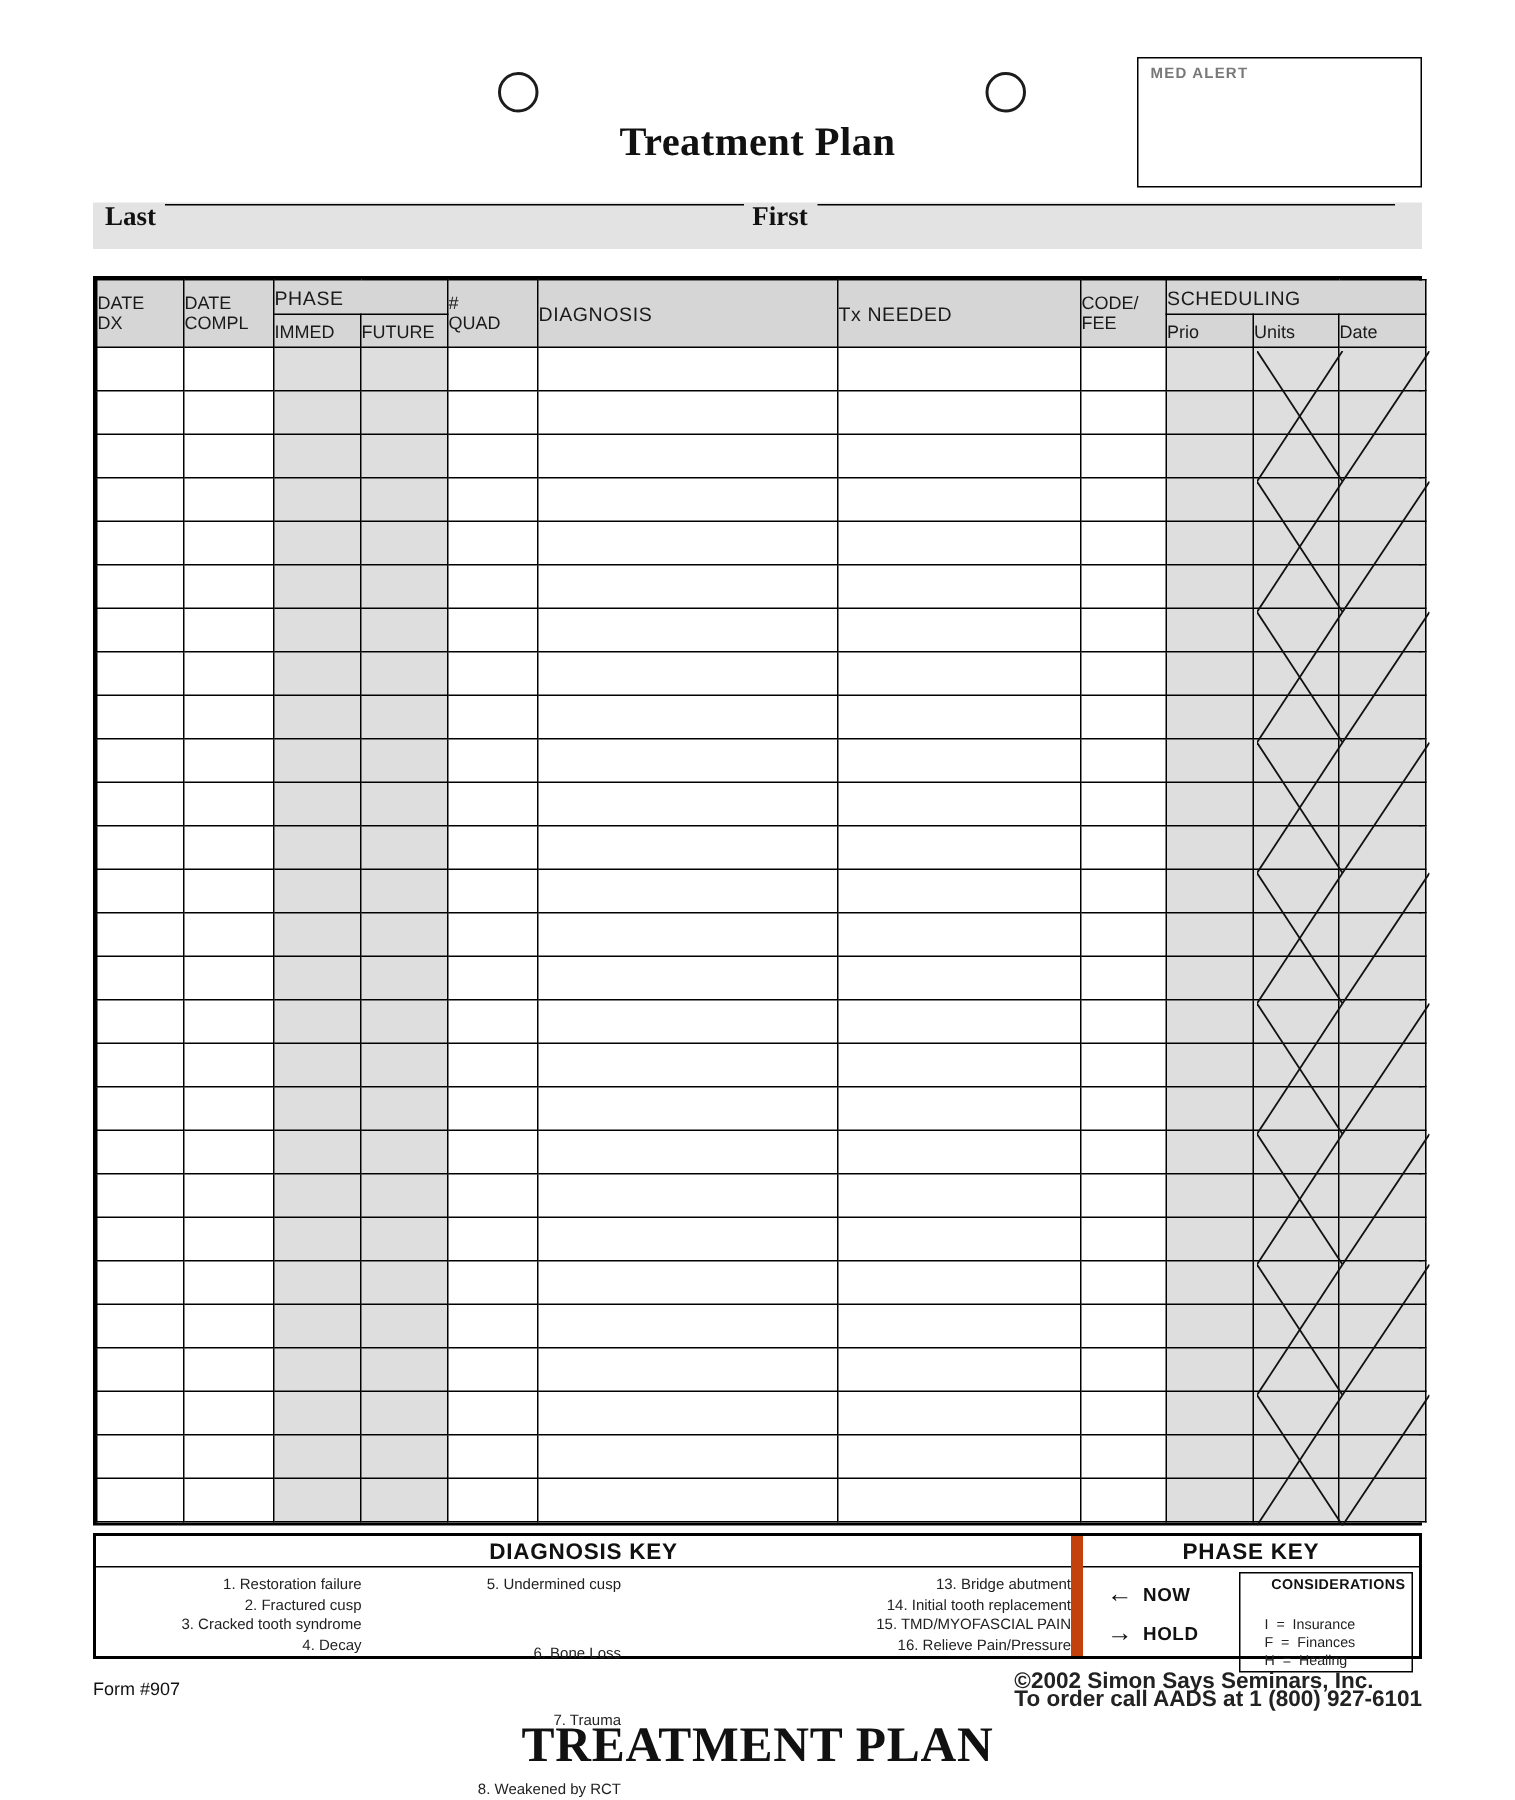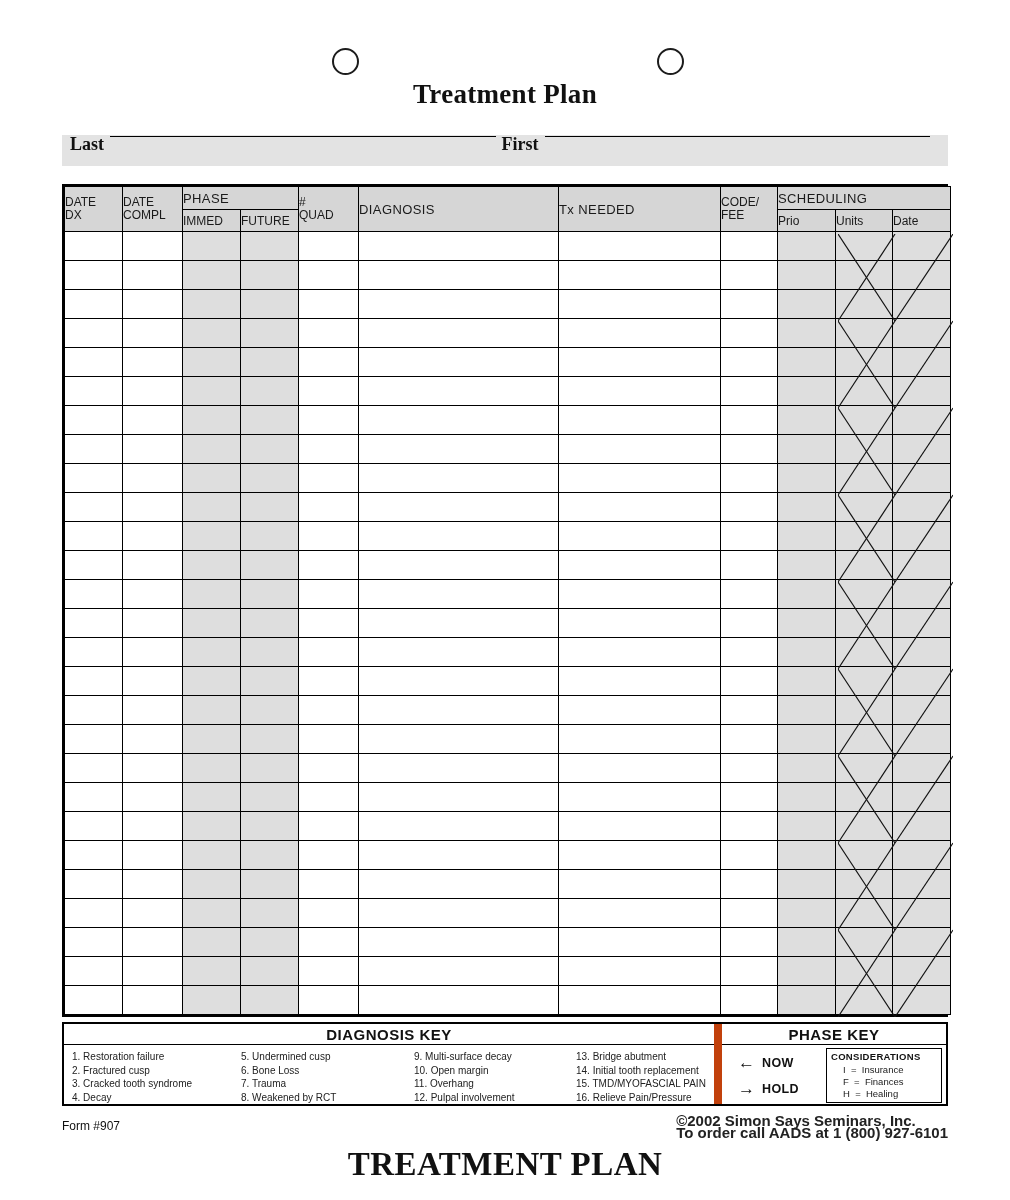--- a/index.html
+++ b/index.html
@@ -129,44 +129,44 @@
   .key-title {
     height: 21px;
     text-align: center;
     font-weight: bold;
     font-size: 15px;
     letter-spacing: 0.5px;
     line-height: 21px;
     border-bottom: 1px solid #000;
   }
   .diag-cols { display: flex; padding: 5px 0 0 8px; }
-  .diag-col { display: flex; flex-direction: column; }
+  .diag-col { display: flex; flex-direction: column; align-items: flex-end; }
   .diag-col.c1 { width: 169px; }
-  .diag-col.c2 { width: 173px; }
+  .diag-col.c2 { width: 173px; gap: 32px; }
   .diag-col.c3 { width: 162px; }
   .diag-col.c4 { flex: 1; }
   .diag-item { font-size: 10px; line-height: 13.5px; color: #222; }
 
   .phase-body { flex: 1; display: flex; }
   .arrows { padding: 9px 0 0 16px; width: 104px; }
   .arrow-line { margin-bottom: 9px; display: flex; align-items: center; }
   .arrow-glyph { font-size: 17px; font-weight: bold; line-height: 1; margin-right: 7px; }
   .arrow-label { font-weight: bold; font-size: 12.5px; letter-spacing: 0.4px; }
   .cons-box {
     margin: 3px 4px 3px auto;
     width: 116px;
     border: 1px solid #000;
     padding: 2px 4px 0 4px;
   }
   .cons-title {
-    text-align: left;
+    text-align: right;
     font-weight: bold;
     font-size: 9.5px;
     letter-spacing: 0.3px;
-    margin-bottom: 2px;
+    margin-bottom: 16px;
   }
   .cons-item {
     font-size: 9.5px;
     line-height: 12px;
     white-space: pre;
     padding-left: 12px;
     color: #222;
   }
 
   
@@ -197,20 +197,23 @@
 </head>
 <body>
 
 <div class="sheet">
 
   <div class="hole left"></div>
   <div class="hole right"></div>
 
   <div class="form-title">Treatment Plan</div>
 
+  <div class="med-alert">
+    <div class="med-alert-label">MED ALERT</div>
+  </div>
 
   <div class="name-row">
     <span class="name-label">Last</span>
     <span class="fill-line"></span>
     <span class="name-label">First</span>
     <span class="fill-line"></span>
   </div>
 
   <div class="table-wrap">
     <table class="plan">
@@ -652,26 +655,20 @@
           <span class="diag-item">2. Fractured cusp</span>
           <span class="diag-item">3. Cracked tooth syndrome</span>
           <span class="diag-item">4. Decay</span>
         </div>
         <div class="diag-col c2">
           <span class="diag-item">5. Undermined cusp</span>
           <span class="diag-item">6. Bone Loss</span>
           <span class="diag-item">7. Trauma</span>
           <span class="diag-item">8. Weakened by RCT</span>
         </div>
-        <div class="diag-col c3">
-          <span class="diag-item">9. Multi-surface decay</span>
-          <span class="diag-item">10. Open margin</span>
-          <span class="diag-item">11. Overhang</span>
-          <span class="diag-item">12. Pulpal involvement</span>
-        </div>
         <div class="diag-col c4">
           <span class="diag-item">13. Bridge abutment</span>
           <span class="diag-item">14. Initial tooth replacement</span>
           <span class="diag-item">15. TMD/MYOFASCIAL PAIN</span>
           <span class="diag-item">16. Relieve Pain/Pressure</span>
         </div>
       </div>
     </div>
     <div class="phase-key">
       <div class="key-title">PHASE KEY</div>

